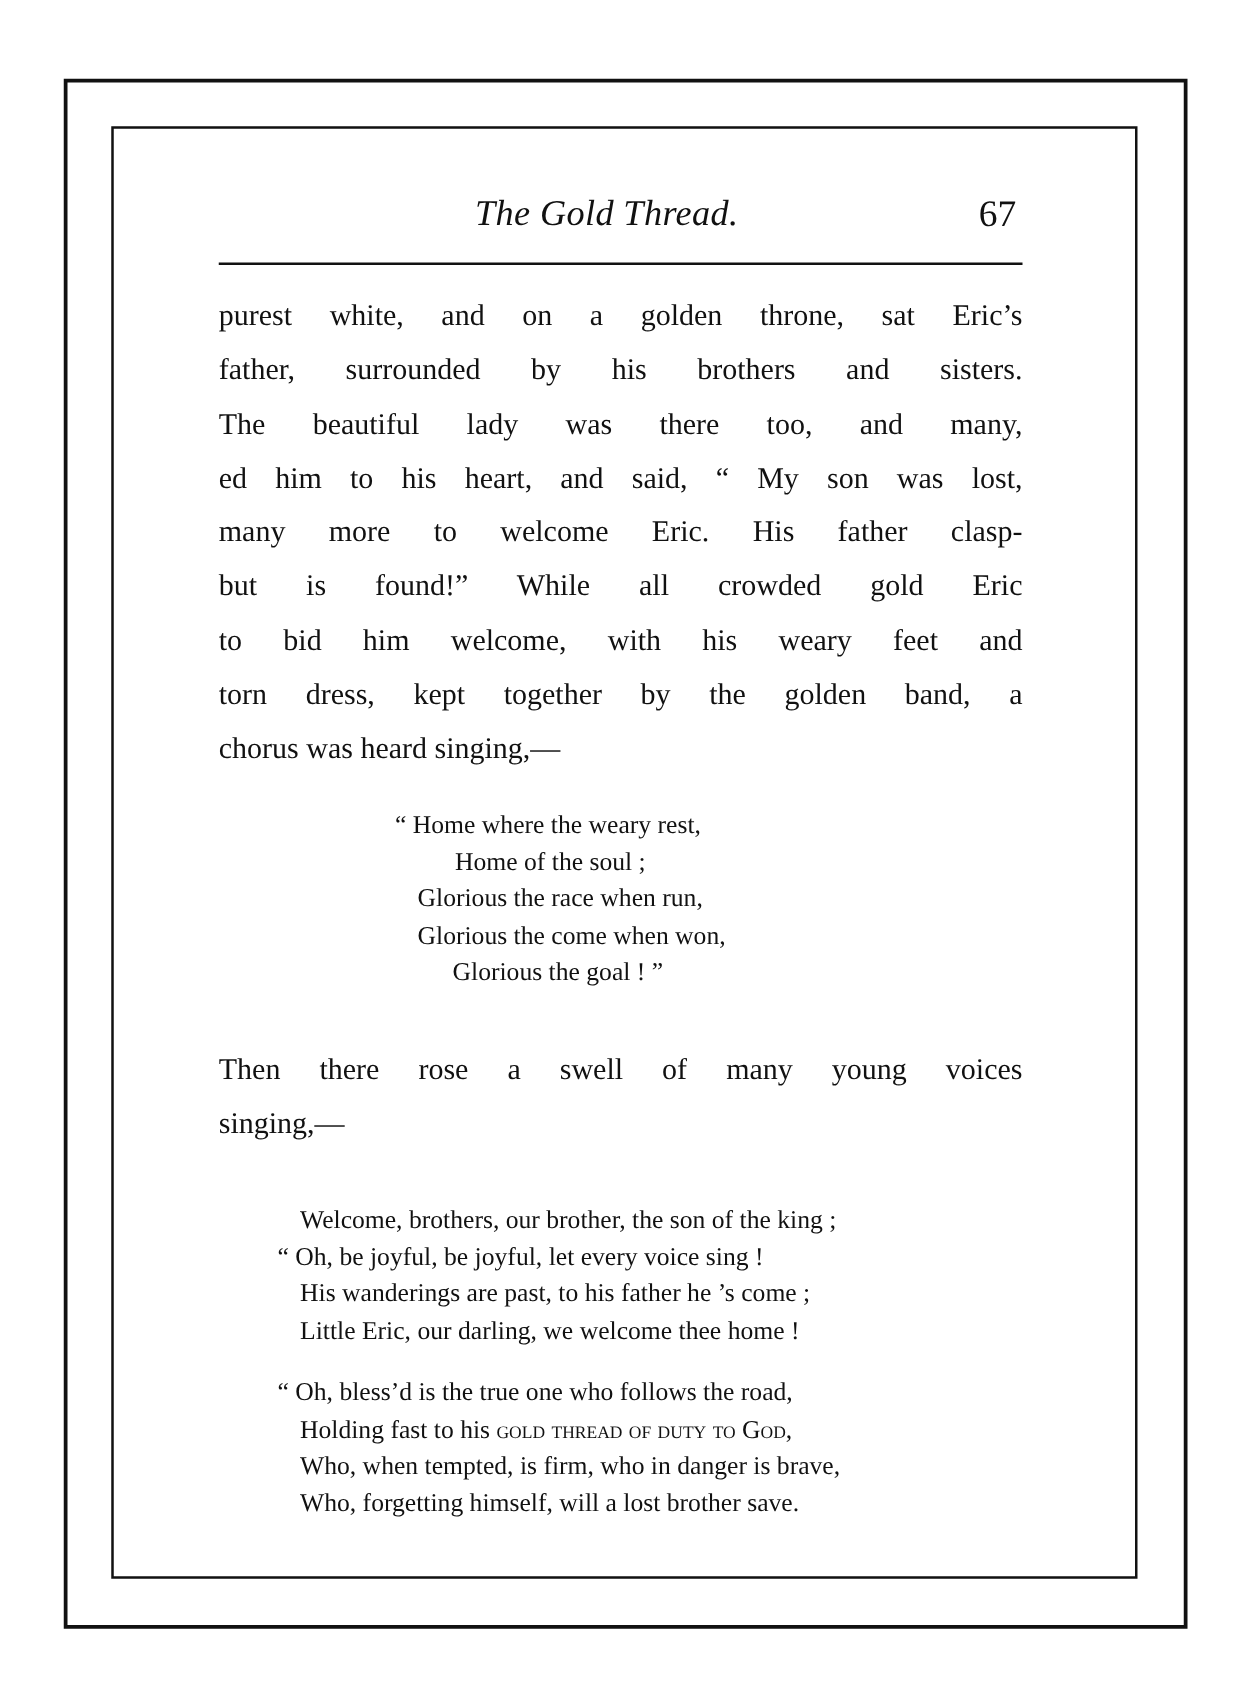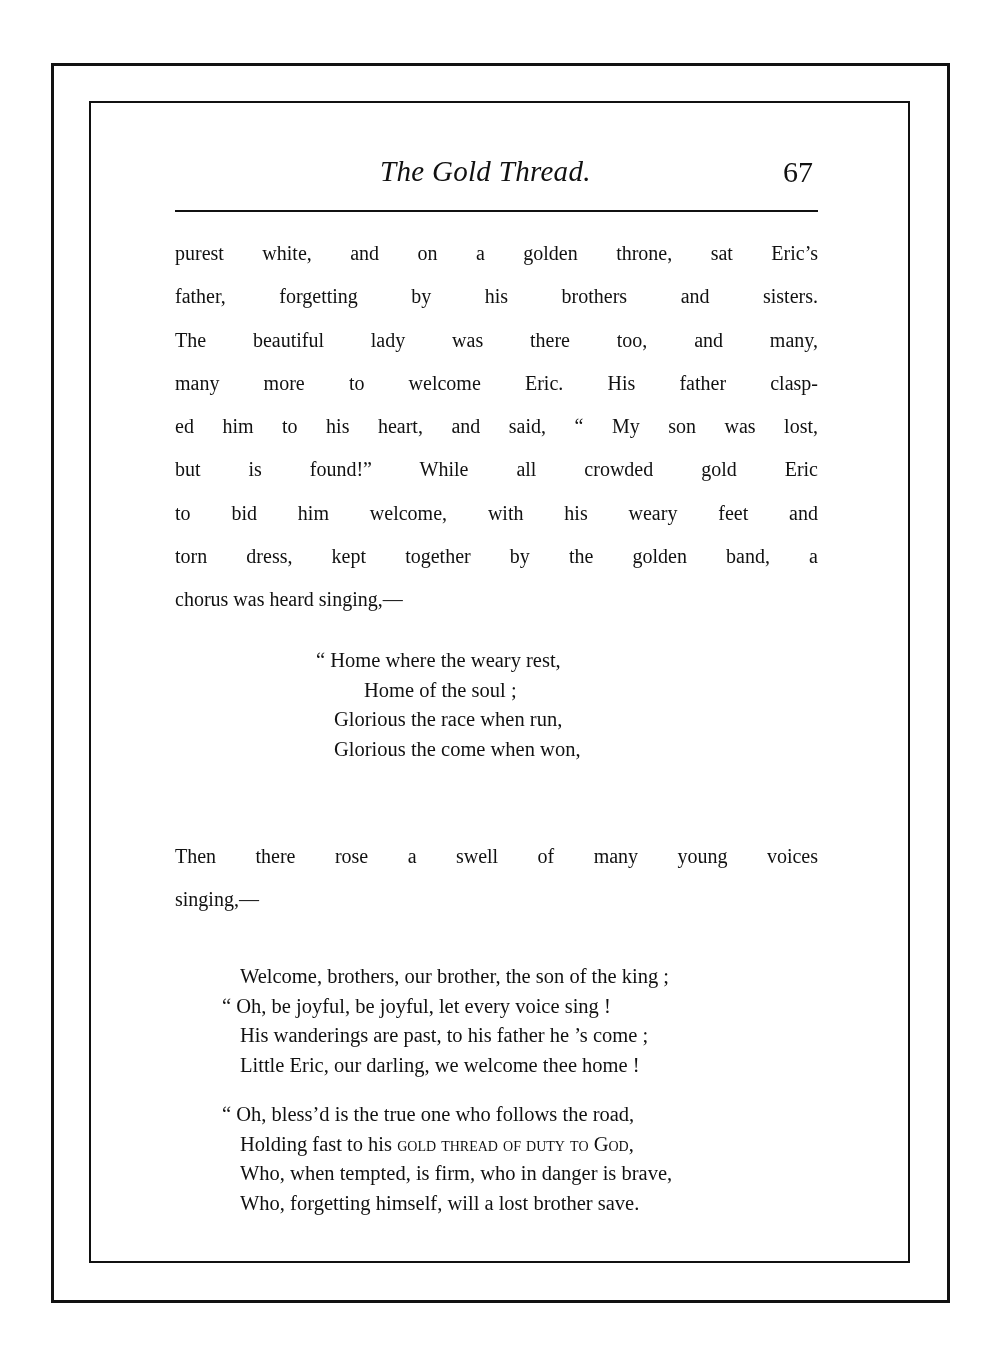--- a/index.html
+++ b/index.html
@@ -6,21 +6,21 @@
   body { width:1000px; height:1361px; position:relative; overflow:hidden;
          font-family:"Liberation Serif","DejaVu Serif",serif; color:#111; }
   .outer { position:absolute; left:51px; top:63px; width:893px; height:1234px;
            border:3px solid #111; box-sizing:content-box; }
   .inner { position:absolute; left:89px; top:101px; width:817px; height:1158px;
            border:2px solid #111; }
   .running-title { position:absolute; left:380px; top:155px; font-style:italic;
                    font-size:29px; letter-spacing:0.3px; }
   .page-number { position:absolute; left:783px; top:155px; font-size:30px; }
   .head-rule { position:absolute; left:175px; top:210px; width:643px; height:2px; background:#111; }
-  .prose { position:absolute; left:175px; width:643px; font-size:20px; line-height:43.3px; }
+  .prose { position:absolute; left:175px; width:643px; font-size:24px; line-height:43.3px; }
   .prose .line { display:block; text-align:justify; text-align-last:justify; white-space:nowrap; height:43.3px; }
   .prose .line.last { text-align-last:left; }
   .p1 { top:232px; }
   .p2 { top:835px; }
   .verse { position:absolute; font-size:20.5px; line-height:29.5px; }
   .verse .vline { display:block; white-space:nowrap; }
   .v1 { left:316px; top:646px; }
   .v2 { left:222px; top:962px; font-size:20.5px; line-height:29.7px; }
   .v3 { left:222px; top:1100px; font-size:20.5px; line-height:29.7px; }
   .sc { font-variant:small-caps;font-family:Liberation Serif, serif; }
@@ -30,35 +30,36 @@
 
 <div class="outer"></div>
 <div class="inner"></div>
 
 <div class="running-title">The Gold Thread.</div>
 <div class="page-number">67</div>
 <div class="head-rule"></div>
 
 <div class="prose p1">
   <span class="line">purest white, and on a golden throne, sat Eric’s</span>
-  <span class="line">father, forgetting by his brothers and sisters.</span>
+  <span class="line">father, surrounded by his brothers and sisters.</span>
   <span class="line">The beautiful lady was there too, and many,</span>
+  <span class="line">ed him to his heart, and said, “ My son was lost,</span>
   <span class="line">many more to welcome Eric.  His father clasp-</span>
-  <span class="line">ed him to his heart, and said, “ My son was lost,</span>
   <span class="line">but is found!”  While all crowded gold Eric</span>
   <span class="line">to bid him welcome, with his weary feet and</span>
   <span class="line">torn dress, kept together by the golden band, a</span>
   <span class="line last">chorus was heard singing,—</span>
 </div>
 
 <div class="verse v1">
   <span class="vline">“ Home where the weary rest,</span>
   <span class="vline" style="padding-left:48px">Home of the soul ;</span>
   <span class="vline" style="padding-left:18px">Glorious the race when run,</span>
   <span class="vline" style="padding-left:18px">Glorious the come when won,</span>
+  <span class="vline" style="padding-left:46px">Glorious the goal ! ”</span>
 </div>
 
 <div class="prose p2">
   <span class="line">Then there rose a swell of many young voices</span>
   <span class="line last">singing,—</span>
 </div>
 
 <div class="verse v2">
   <span class="vline" style="padding-left:18px">Welcome, brothers, our brother, the son of the king ;</span>
   <span class="vline">“ Oh, be joyful, be joyful, let every voice sing !</span>

